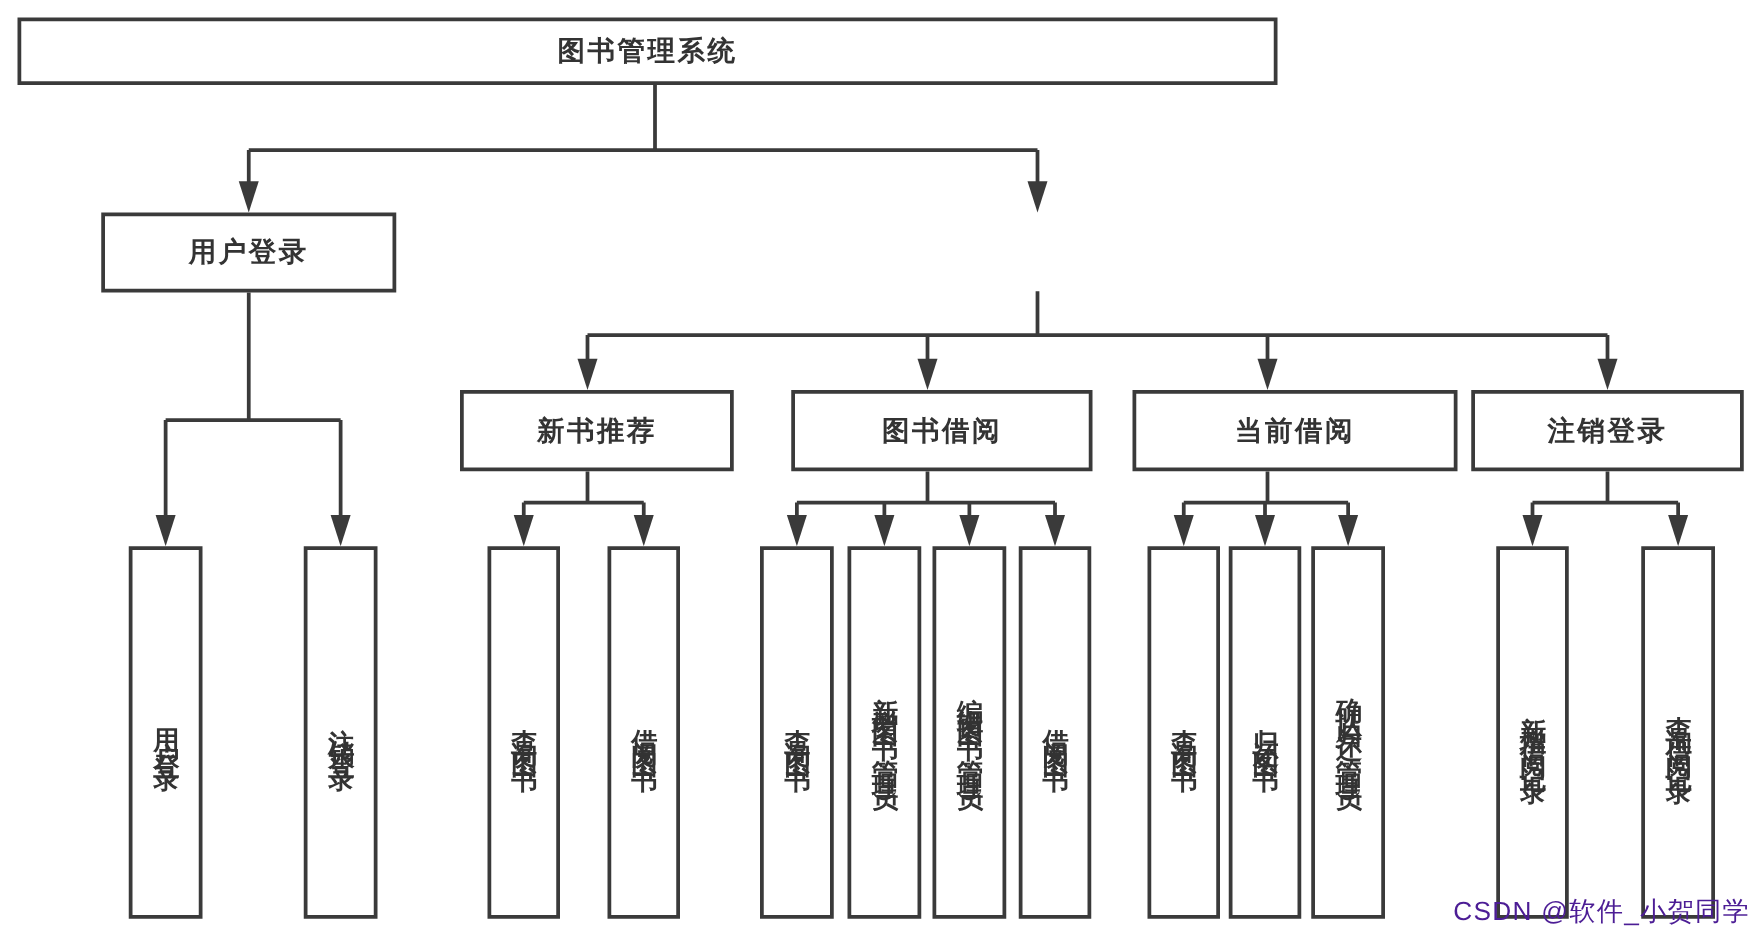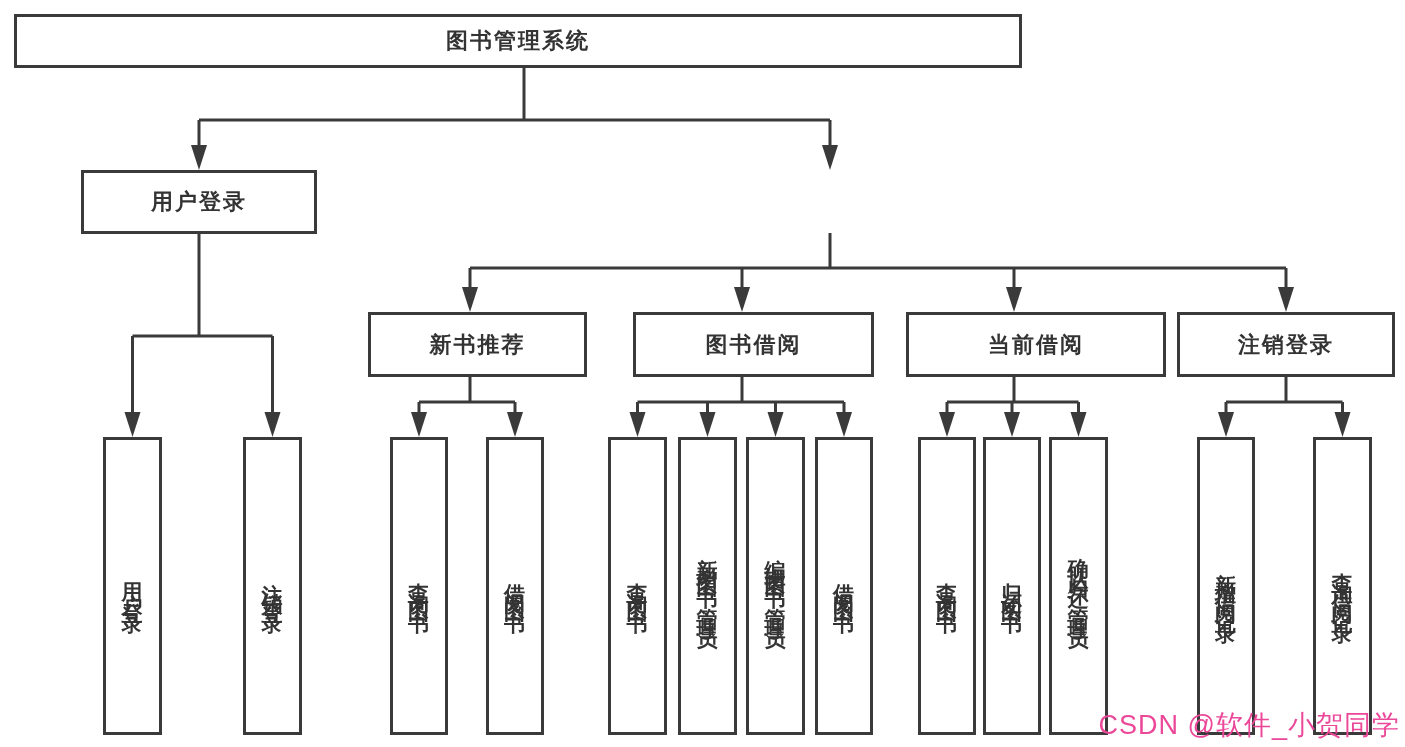--- a/index.html
+++ b/index.html
@@ -56,22 +56,22 @@
   .l-bb-edit{left:746px;width:59px;}
   .l-bb-borrow{left:815px;width:58px;}
   .l-cb-query{left:918px;width:58px;}
   .l-cb-return{left:983px;width:58px;}
   .l-cb-confirm{left:1049px;width:59px;}
   .l-br-add{left:1197px;width:58px;}
   .l-br-query{left:1313px;width:59px;}
   .watermark{
     position:absolute;
     right:5px;bottom:4px;
-    font-size:27px;
-    color:#ec4899;
+    font-size:21px;
+    color:#4c1d95;
     letter-spacing:1px;
     z-index:10;
     white-space:nowrap;
   }
 </style>
 </head>
 <body>
 
 <div class="canvas">
 

